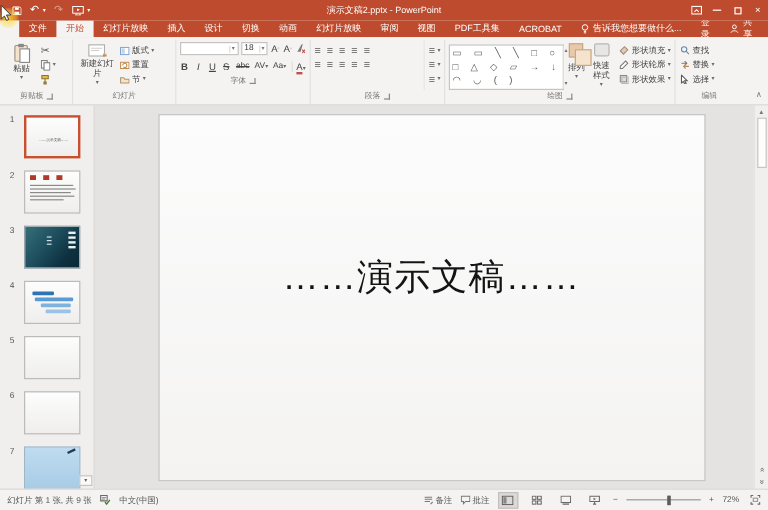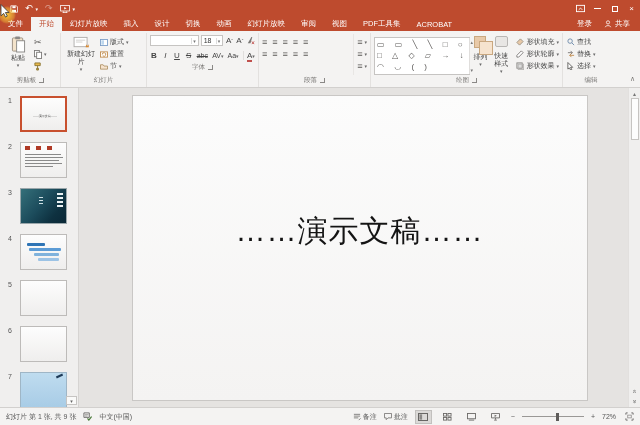--- a/index.html
+++ b/index.html
@@ -13,21 +13,21 @@
   .qat .glyph { font-size: 9px; line-height: 1; }
   .qat .disabled { opacity: .45; }
   .qat .mini-caret { font-size: 5px; margin-left: -4px; }
   .title-text { position: absolute; left: 0; right: 0; text-align: center; font-size: 7.5px; }
   .winbtns { margin-left: auto; display: flex; align-items: center; z-index: 2; }
   .winbtn { width: 17px; height: 17px; display: flex; align-items: center; justify-content: center; font-size: 8px; }
   .winbtn.max i { display: block; width: 6px; height: 6px; border: 1px solid #fff; }
   .winbtn.min i { display: block; width: 7px; height: 1px; background: #fff; }
 
   
-  .tabrow { height: 14px; background: #BE4B2E; display: flex; align-items: stretch; color: #fff; flex: 0 0 14px; }
+  .tabrow { height: 14px; background: #BE4B2E; display: flex; align-items: stretch; color: #fff; flex: 0 0 14px; margin-left: 16px; }
   .tab { padding: 0 8px; display: flex; align-items: center; white-space: nowrap; }
   .tab.selected { background: #F4F3F2; color: #BE4B2E; }
   .tellme { display: flex; align-items: center; gap: 3px; padding: 0 8px; white-space: nowrap; }
   .tabrow .spacer { flex: 1; }
   .signin { display: flex; align-items: center; padding: 0 8px; }
   .share { display: flex; align-items: center; gap: 3px; padding: 0 10px 0 4px; }
 
   
   .ribbon { height: 57px; flex: 0 0 57px; background: #F4F3F2; border-bottom: 1px solid #D2D0CE; display: flex; padding: 2px 0 0 1px; position: relative; }
   .group { display: flex; flex-direction: column; border-right: 1px solid #E3E1DF; padding: 1px 3px 0 3px; }
@@ -127,20 +127,21 @@
       <span class="glyph disabled">↷</span>
       <span>
         <svg class="ic" width="10" height="8" viewBox="0 0 12 10">
             <rect x="0.5" y="0.5" width="11" height="7" fill="none" stroke="#fff"></rect>
             <path d="M5 2.5l3 1.5-3 1.5z" fill="#fff"></path>
             <path d="M4 8v1.5M8 8v1.5M3 9.5h6" stroke="#fff"></path>
           </svg>
       </span>
       <span class="mini-caret">▾</span>
     </div>
+    <div class="title-text">演示文稿2.pptx - PowerPoint</div>
     <div class="winbtns">
       <span class="winbtn">
         <svg class="ic" width="9" height="9" viewBox="0 0 10 10">
             <rect x="0.5" y="1.5" width="9" height="7" fill="none" stroke="#fff"></rect>
             <path d="M3 6.5l2-2 2 2" fill="none" stroke="#fff"></path>
           </svg>
       </span>
       <span class="winbtn min">
           <i></i>
         </span>
@@ -157,20 +158,29 @@
     <div class="tab">幻灯片放映</div>
     <div class="tab">插入</div>
     <div class="tab">设计</div>
     <div class="tab">切换</div>
     <div class="tab">动画</div>
     <div class="tab">幻灯片放映</div>
     <div class="tab">审阅</div>
     <div class="tab">视图</div>
     <div class="tab">PDF工具集</div>
     <div class="tab">ACROBAT</div>
+    <div class="tellme">
+      <span>
+        <svg class="ic" width="7" height="9" viewBox="0 0 8 11">
+            <circle cx="4" cy="3.5" r="2.8" fill="none" stroke="#fff"></circle>
+            <path d="M2.8 7.5h2.4M2.8 9h2.4" stroke="#fff"></path>
+          </svg>
+      </span>
+      <span>告诉我您想要做什么...</span>
+    </div>
     <div class="spacer"></div>
     <div class="signin">登录</div>
     <div class="share">
       <span>
         <svg class="ic" width="8" height="8" viewBox="0 0 10 10">
             <circle cx="5" cy="3" r="2" fill="none" stroke="#fff"></circle>
             <path d="M1.5 9c.6-2.6 6.4-2.6 7 0" fill="none" stroke="#fff"></path>
           </svg>
       </span>
       <span>共享</span>

